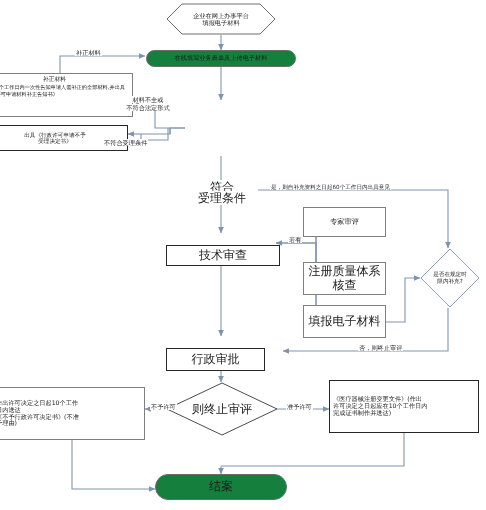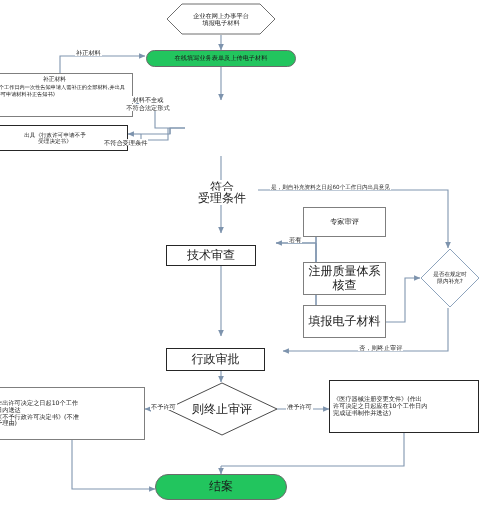--- a/index.html
+++ b/index.html
@@ -40,21 +40,21 @@
     background: #ffffff;
   }
   .rect-gray {
     border: 1px solid #7f7f7f;
     background: #ffffff;
   }
   
   .stadium {
     border: 1px solid #6b6b6b;
     border-radius: 999px;
-    background: #22c55e;
+    background: #15803d;
   }
   
   .hexwrap {
     position: absolute;
   }
   .hexwrap svg { display:block; }
   .hexlabel {
     position: absolute;
     left: 0; top: 0;
     width: 100%; height: 100%;
@@ -204,21 +204,21 @@
     <div style="width:100%; text-align:center; font-size:5.8px; margin-top:2px;">补正材料</div>
     <div class="txt-box fs5" style="width:100%;">当场或5个工作日内一次性告知申请人需补正的全部材料,并出具《行政许可申请材料补正告知书》</div>
   </div>
 
   <div class="node rect-dark multiline" style="left:-18px; top:125px; width:146px; height:26px;">
     <div class="fs55">出具《行政许可申请不予</div>
     <div class="fs55">受理决定书》</div>
   </div>
 
 
-  <div class="node rect-dark fs8" style="left:166px; top:233px; width:90px; height:21px;">
+  <div class="node rect-dark fs8" style="left:166px; top:233px; width:114px; height:21px;">
     <span>技术审查</span>
   </div>
 
   <div class="node rect-gray fs7" style="left:303px; top:207px; width:83px; height:30px;">
     <span>专家审评</span>
   </div>
 
   <div class="node rect-gray fs65" style="left:303px; top:262px; width:83px; height:33px;">
     <span>注册质量体系核查</span>
   </div>

